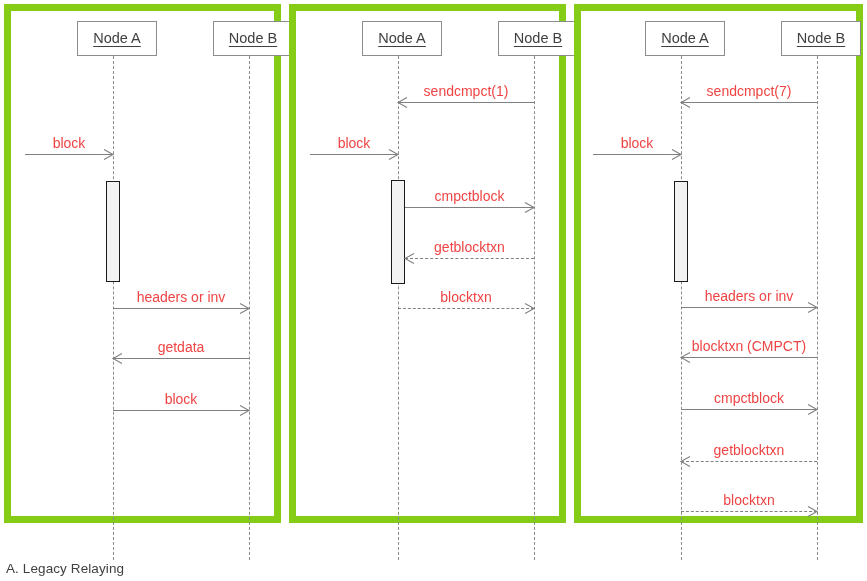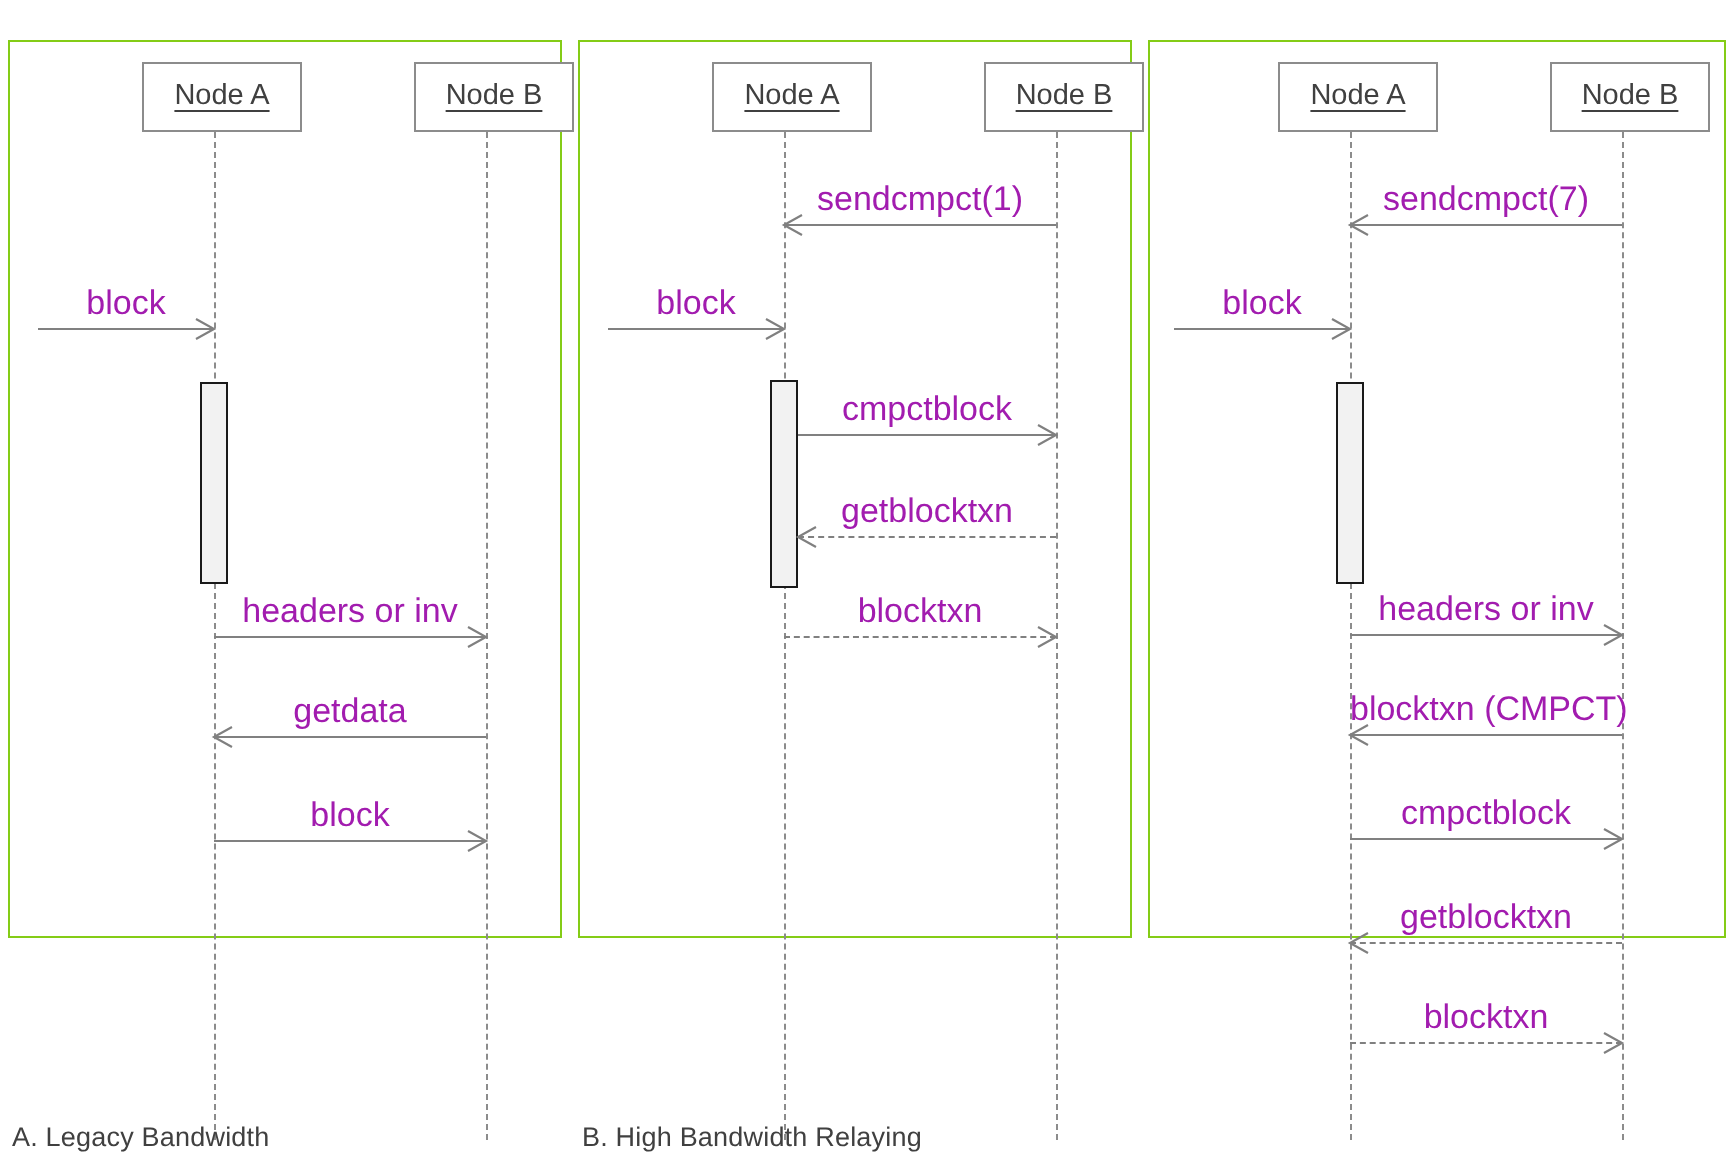--- a/index.html
+++ b/index.html
@@ -14,23 +14,23 @@
     color: #595959;
     overflow: hidden;
   }
   #diagram-root {
     position: relative;
     width: 867px;
     height: 581px;
   }
   .panel {
     position: absolute;
-    top: 20px;
-    height: 449px;
-    border: 1px solid #84cc16;
+    top: 4px;
+    height: 519px;
+    border: 7px solid #84cc16;
     box-sizing: border-box;
     background: #ffffff;
   }
   .panel-body {
     position: absolute;
     inset: 0;
   }
   .caption {
     position: absolute;
     font-size: 13.5px;
@@ -92,22 +92,22 @@
     overflow: visible;
   }
   .msg.to-right .head { right: -1px; }
   .msg.to-left  .head { left: -1px; }
   .msg .label {
     position: absolute;
     left: 0;
     right: 0;
     bottom: 4px;
     text-align: center;
-    font-size: 17px;
-    color: #a21caf;
+    font-size: 14px;
+    color: #ef4444;
     white-space: nowrap;
     line-height: 1;
   }
 </style>
 </head>
 <body>
 
 <div id="diagram-root">
 
   <div class="panel" style="left:4px; width:277px;">
@@ -160,21 +160,21 @@
         <div class="head">
           <svg width="11" height="11" viewBox="0 0 11 11">
               <polyline points="1,0.5 10,5.5 1,10.5" fill="none" stroke="#808080" stroke-width="1.1"></polyline>
             </svg>
         </div>
         <div class="label">block</div>
       </div>
 
     </div>
   </div>
-  <div class="caption" style="left:6px; top:561px;">A. Legacy Bandwidth</div>
+  <div class="caption" style="left:6px; top:561px;">A. Legacy Relaying</div>
 
   <div class="panel" style="left:289px; width:277px;">
     <div class="panel-body">
 
       <div class="node-box" style="left:66px; top:10px; width:80px; height:35px;">
         <span>Node A</span>
       </div>
       <div class="node-box" style="left:202px; top:10px; width:80px; height:35px;">
         <span>Node B</span>
       </div>
@@ -229,21 +229,20 @@
         <div class="head">
           <svg width="11" height="11" viewBox="0 0 11 11">
               <polyline points="1,0.5 10,5.5 1,10.5" fill="none" stroke="#808080" stroke-width="1.1"></polyline>
             </svg>
         </div>
         <div class="label">blocktxn</div>
       </div>
 
     </div>
   </div>
-  <div class="caption" style="left:291px; top:561px;">B. High Bandwidth Relaying</div>
 
   <div class="panel" style="left:574px; width:289px;">
     <div class="panel-body">
 
       <div class="node-box" style="left:64px; top:10px; width:80px; height:35px;">
         <span>Node A</span>
       </div>
       <div class="node-box" style="left:200px; top:10px; width:80px; height:35px;">
         <span>Node B</span>
       </div>

